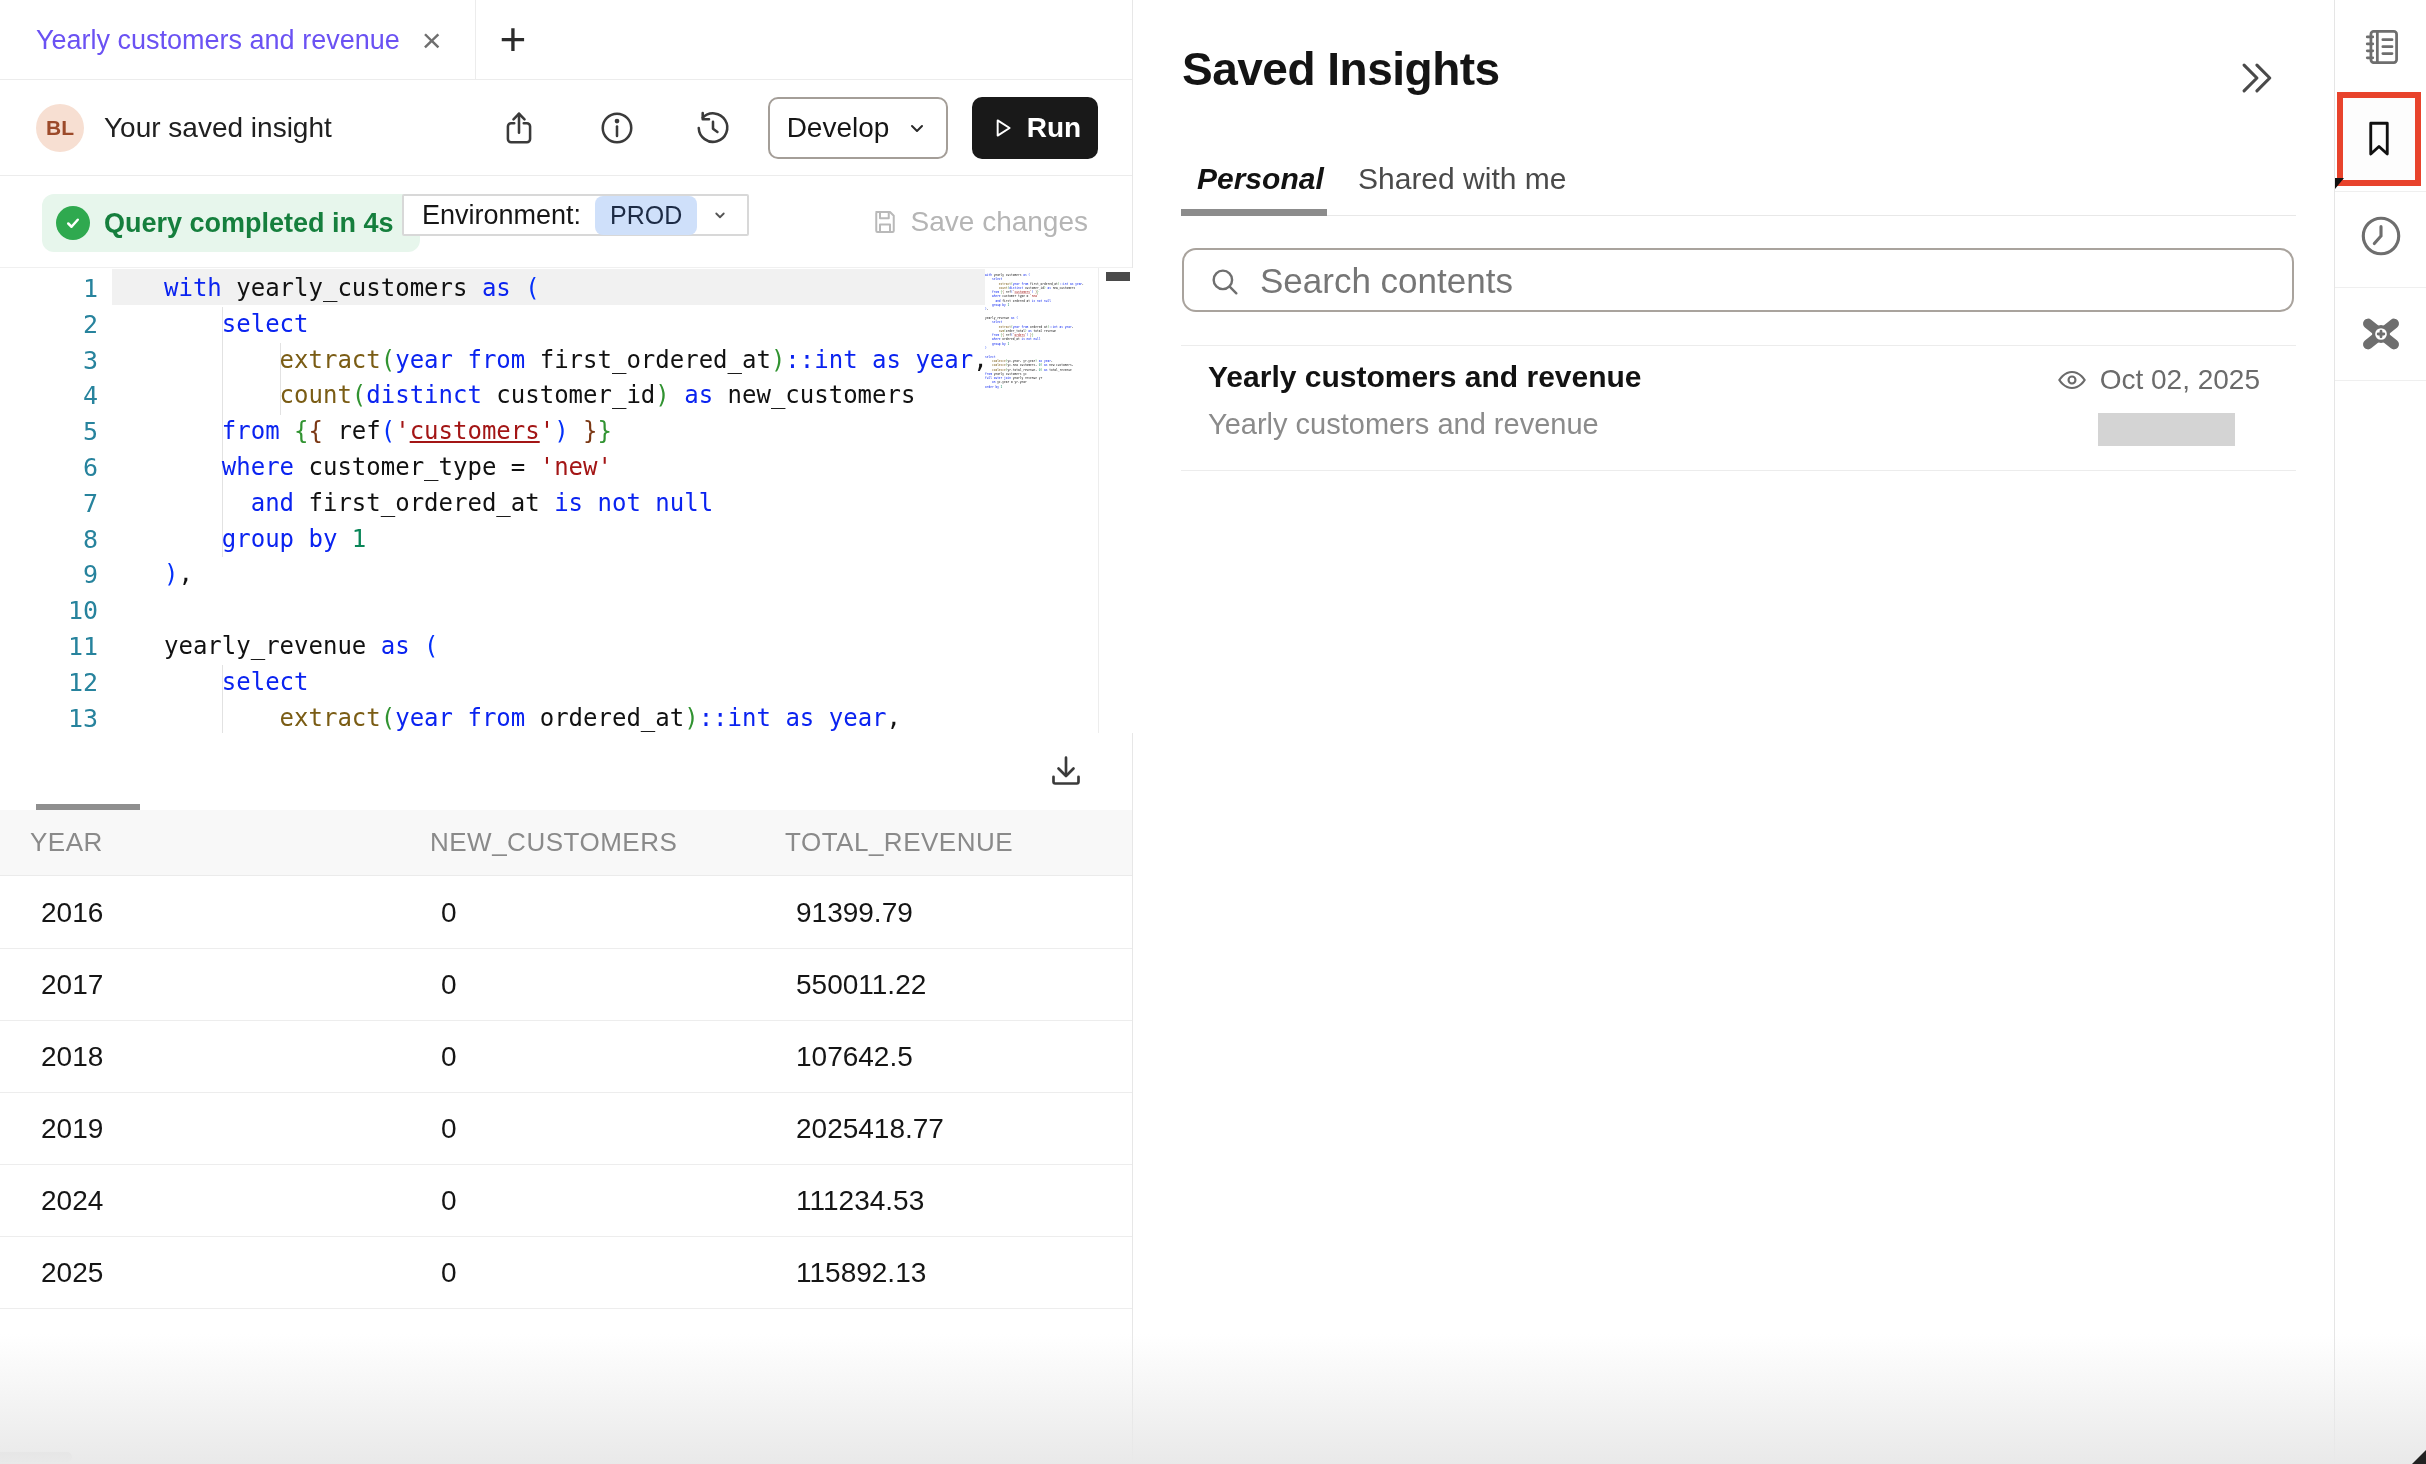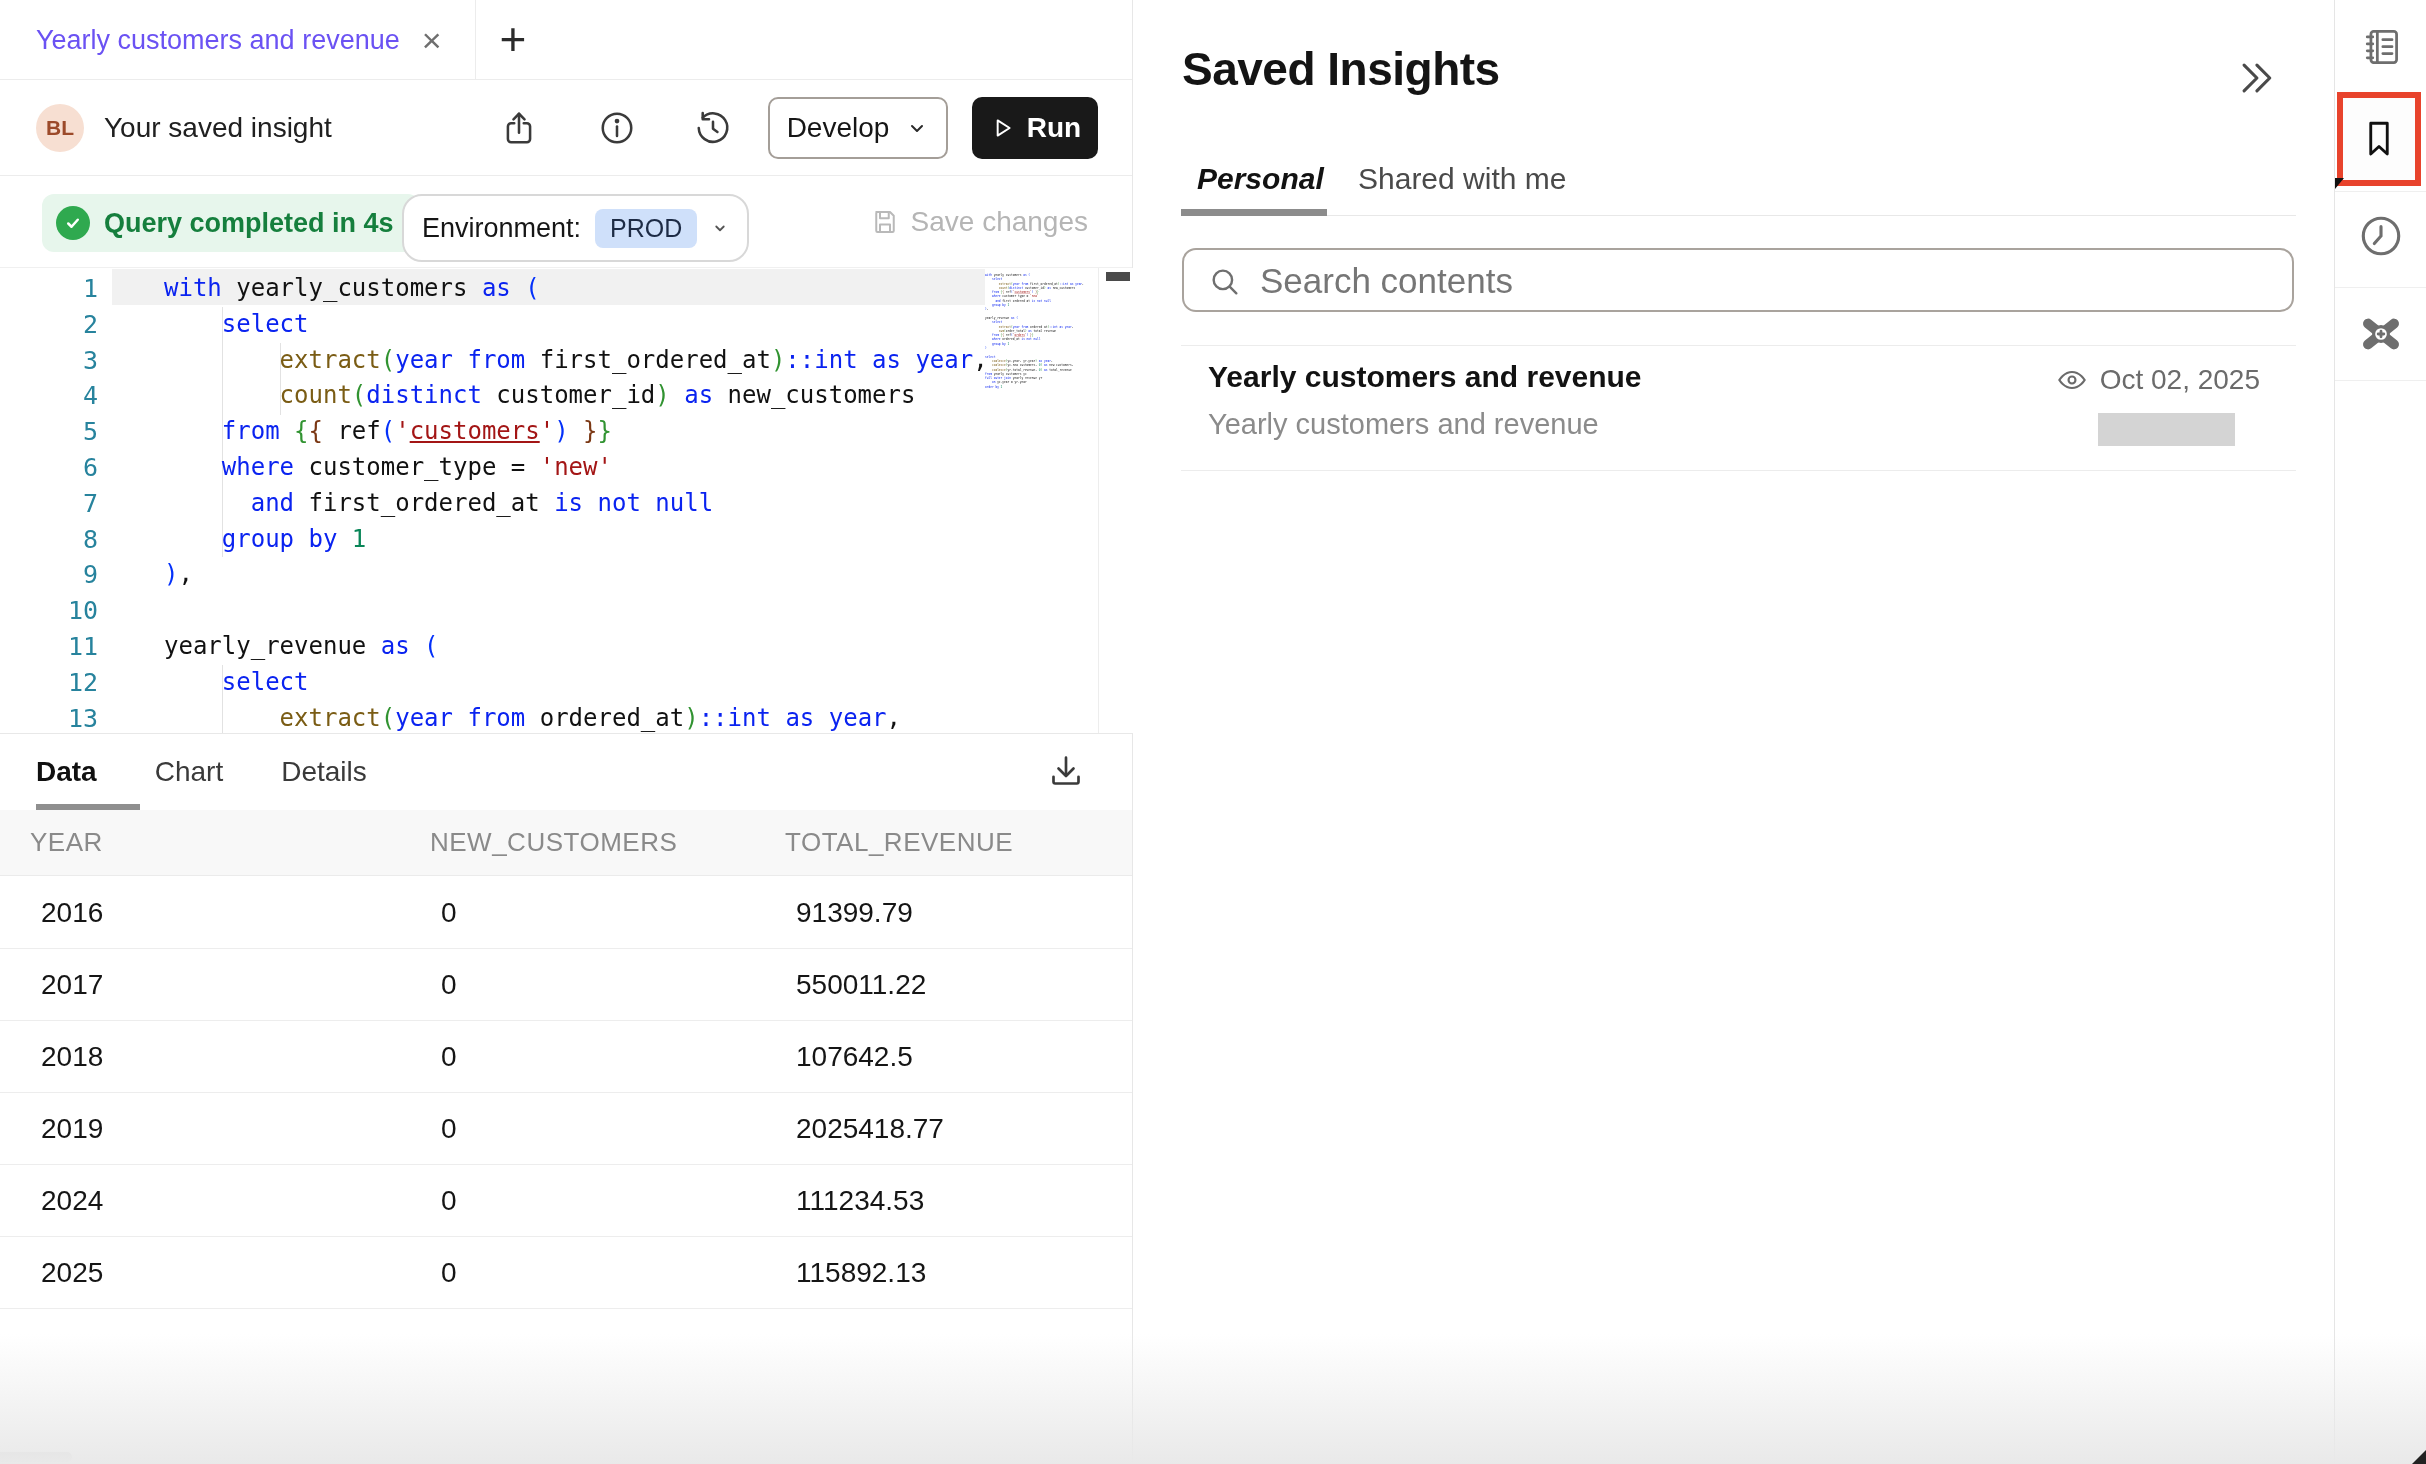--- a/index.html
+++ b/index.html
@@ -15,21 +15,21 @@
   .toolbar{position:absolute;left:0;top:80px;width:100%;height:96px;border-bottom:1px solid #ececec;box-sizing:border-box;}
   .avatar{position:absolute;left:36px;top:24px;width:48px;height:48px;border-radius:50%;background:#f7dfd2;color:#9c4a2a;font-size:21px;font-weight:700;display:flex;align-items:center;justify-content:center;}
   .insight-label{position:absolute;left:104px;top:0;height:96px;display:flex;align-items:center;font-size:28px;color:#202020;}
   .tb-icon{position:absolute;top:29px;width:38px;height:38px;cursor:pointer;}
   .develop-btn{position:absolute;left:768px;top:17px;width:180px;height:62px;border:2px solid #a49e98;border-radius:10px;box-sizing:border-box;display:flex;align-items:center;justify-content:center;gap:16px;font-size:28px;color:#161616;background:#fff;cursor:pointer;}
   .run-btn{position:absolute;left:972px;top:17px;width:126px;height:62px;background:#191919;border-radius:10px;display:flex;align-items:center;justify-content:center;gap:12px;color:#fff;font-size:28px;font-weight:600;cursor:pointer;}
   .statusrow{position:absolute;left:0;top:176px;width:100%;height:92px;border-bottom:1px solid #f0f0f0;box-sizing:border-box;}
   .status-pill{position:absolute;left:42px;top:18px;height:58px;border-radius:12px;background:#e7f6ec;display:flex;align-items:center;gap:14px;padding:0 26px 0 14px;}
   .status-check{width:34px;height:34px;border-radius:50%;background:#2fa94f;display:flex;align-items:center;justify-content:center;}
   .status-text{color:#157f3d;font-size:27px;font-weight:600;}
-  .env-box{position:absolute;left:402px;top:18px;height:68px;border:2px solid #d8d8d8;border-radius:20px;box-sizing:border-box;display:flex;align-items:center;gap:14px;padding:13px 18px;background:#fff;cursor:pointer;}
+  .env-box{position:absolute;left:402px;top:18px;height:42px;border:2px solid #d8d8d8;border-radius:2px;box-sizing:border-box;display:flex;align-items:center;gap:14px;padding:13px 18px;background:#fff;cursor:pointer;}
   .env-label{font-size:27px;color:#161616;}
   .env-badge{background:#cfe0fa;border-radius:8px;padding:5px 15px;font-size:25px;font-weight:500;color:#1d2b45;}
   .save-btn{position:absolute;right:44px;top:0;height:92px;display:flex;align-items:center;gap:11px;color:#b5b5b5;font-size:28px;}
   
   .editor{position:absolute;left:0;top:268px;width:1133px;height:465px;overflow:hidden;background:#fff;}
   .hl-line{position:absolute;left:112px;top:1px;width:986px;height:36px;background:#f1f1f1;}
   .gutter{position:absolute;left:0;top:3px;width:98px;text-align:right;font-family:"DejaVu Sans Mono",monospace;font-size:25px;line-height:35.8px;color:#27839d;}
   .code-block{position:absolute;left:164px;top:3px;font-family:"DejaVu Sans Mono",monospace;font-size:24px;line-height:35.8px;color:#111;white-space:pre;}
   .code-line{height:35.8px;}
   .tk-k{color:#0a23f0}.tk-i{color:#111}.tk-f{color:#7a5c14}.tk-s{color:#a31515}
@@ -172,25 +172,20 @@
         </div>
       <div class="code-block"><div class="code-line"><span class="tk-k">with</span><span class="tk-i"> yearly_customers </span><span class="tk-k">as</span><span class="tk-i"> </span><span class="tk-bb">(</span></div><div class="code-line"><span class="tk-i">    </span><span class="tk-k">select</span></div><div class="code-line"><span class="tk-i">        </span><span class="tk-f">extract</span><span class="tk-bg">(</span><span class="tk-k">year</span><span class="tk-i"> </span><span class="tk-k">from</span><span class="tk-i"> first_ordered_at</span><span class="tk-bg">)</span><span class="tk-k">::</span><span class="tk-k">int</span><span class="tk-i"> </span><span class="tk-k">as</span><span class="tk-i"> </span><span class="tk-k">year</span><span class="tk-i">,</span></div><div class="code-line"><span class="tk-i">        </span><span class="tk-f">count</span><span class="tk-bg">(</span><span class="tk-k">distinct</span><span class="tk-i"> customer_id</span><span class="tk-bg">)</span><span class="tk-i"> </span><span class="tk-k">as</span><span class="tk-i"> new_customers</span></div><div class="code-line"><span class="tk-i">    </span><span class="tk-k">from</span><span class="tk-i"> </span><span class="tk-bg">{</span><span class="tk-bn">{</span><span class="tk-i"> </span><span class="tk-i">ref</span><span class="tk-bb">(</span><span class="tk-s">'</span><span class="tk-u">customers</span><span class="tk-s">'</span><span class="tk-bb">)</span><span class="tk-i"> </span><span class="tk-bn">}</span><span class="tk-bg">}</span></div><div class="code-line"><span class="tk-i">    </span><span class="tk-k">where</span><span class="tk-i"> customer_type = </span><span class="tk-s">'new'</span></div><div class="code-line"><span class="tk-i">      </span><span class="tk-k">and</span><span class="tk-i"> first_ordered_at </span><span class="tk-k">is</span><span class="tk-i"> </span><span class="tk-k">not</span><span class="tk-i"> </span><span class="tk-k">null</span></div><div class="code-line"><span class="tk-i">    </span><span class="tk-k">group</span><span class="tk-i"> </span><span class="tk-k">by</span><span class="tk-i"> </span><span class="tk-n">1</span></div><div class="code-line"><span class="tk-bb">)</span><span class="tk-i">,</span></div><div class="code-line"></div><div class="code-line"><span class="tk-i">yearly_revenue </span><span class="tk-k">as</span><span class="tk-i"> </span><span class="tk-bb">(</span></div><div class="code-line"><span class="tk-i">    </span><span class="tk-k">select</span></div><div class="code-line"><span class="tk-i">        </span><span class="tk-f">extract</span><span class="tk-bg">(</span><span class="tk-k">year</span><span class="tk-i"> </span><span class="tk-k">from</span><span class="tk-i"> ordered_at</span><span class="tk-bg">)</span><span class="tk-k">::</span><span class="tk-k">int</span><span class="tk-i"> </span><span class="tk-k">as</span><span class="tk-i"> </span><span class="tk-k">year</span><span class="tk-i">,</span></div></div>
       <div class="minimap">
         <div class="minimap-inner"><div class="code-line"><span class="tk-k">with</span><span class="tk-i"> yearly_customers </span><span class="tk-k">as</span><span class="tk-i"> </span><span class="tk-bb">(</span></div><div class="code-line"><span class="tk-i">    </span><span class="tk-k">select</span></div><div class="code-line"><span class="tk-i">        </span><span class="tk-f">extract</span><span class="tk-bg">(</span><span class="tk-k">year</span><span class="tk-i"> </span><span class="tk-k">from</span><span class="tk-i"> first_ordered_at</span><span class="tk-bg">)</span><span class="tk-k">::</span><span class="tk-k">int</span><span class="tk-i"> </span><span class="tk-k">as</span><span class="tk-i"> </span><span class="tk-k">year</span><span class="tk-i">,</span></div><div class="code-line"><span class="tk-i">        </span><span class="tk-f">count</span><span class="tk-bg">(</span><span class="tk-k">distinct</span><span class="tk-i"> customer_id</span><span class="tk-bg">)</span><span class="tk-i"> </span><span class="tk-k">as</span><span class="tk-i"> new_customers</span></div><div class="code-line"><span class="tk-i">    </span><span class="tk-k">from</span><span class="tk-i"> </span><span class="tk-bg">{</span><span class="tk-bn">{</span><span class="tk-i"> </span><span class="tk-i">ref</span><span class="tk-bb">(</span><span class="tk-s">'</span><span class="tk-u">customers</span><span class="tk-s">'</span><span class="tk-bb">)</span><span class="tk-i"> </span><span class="tk-bn">}</span><span class="tk-bg">}</span></div><div class="code-line"><span class="tk-i">    </span><span class="tk-k">where</span><span class="tk-i"> customer_type = </span><span class="tk-s">'new'</span></div><div class="code-line"><span class="tk-i">      </span><span class="tk-k">and</span><span class="tk-i"> first_ordered_at </span><span class="tk-k">is</span><span class="tk-i"> </span><span class="tk-k">not</span><span class="tk-i"> </span><span class="tk-k">null</span></div><div class="code-line"><span class="tk-i">    </span><span class="tk-k">group</span><span class="tk-i"> </span><span class="tk-k">by</span><span class="tk-i"> </span><span class="tk-n">1</span></div><div class="code-line"><span class="tk-bb">)</span><span class="tk-i">,</span></div><div class="code-line"></div><div class="code-line"><span class="tk-i">yearly_revenue </span><span class="tk-k">as</span><span class="tk-i"> </span><span class="tk-bb">(</span></div><div class="code-line"><span class="tk-i">    </span><span class="tk-k">select</span></div><div class="code-line"><span class="tk-i">        </span><span class="tk-f">extract</span><span class="tk-bg">(</span><span class="tk-k">year</span><span class="tk-i"> </span><span class="tk-k">from</span><span class="tk-i"> ordered_at</span><span class="tk-bg">)</span><span class="tk-k">::</span><span class="tk-k">int</span><span class="tk-i"> </span><span class="tk-k">as</span><span class="tk-i"> </span><span class="tk-k">year</span><span class="tk-i">,</span></div><div class="code-line"><span class="tk-i">        </span><span class="tk-f">sum</span><span class="tk-bg">(</span><span class="tk-i">order_total</span><span class="tk-bg">)</span><span class="tk-i"> </span><span class="tk-k">as</span><span class="tk-i"> total_revenue</span></div><div class="code-line"><span class="tk-i">    </span><span class="tk-k">from</span><span class="tk-i"> </span><span class="tk-bg">{</span><span class="tk-bn">{</span><span class="tk-i"> </span><span class="tk-i">ref</span><span class="tk-bb">(</span><span class="tk-s">'</span><span class="tk-u">orders</span><span class="tk-s">'</span><span class="tk-bb">)</span><span class="tk-i"> </span><span class="tk-bn">}</span><span class="tk-bg">}</span></div><div class="code-line"><span class="tk-i">    </span><span class="tk-k">where</span><span class="tk-i"> ordered_at </span><span class="tk-k">is</span><span class="tk-i"> </span><span class="tk-k">not</span><span class="tk-i"> </span><span class="tk-k">null</span></div><div class="code-line"><span class="tk-i">    </span><span class="tk-k">group</span><span class="tk-i"> </span><span class="tk-k">by</span><span class="tk-i"> </span><span class="tk-n">1</span></div><div class="code-line"><span class="tk-bb">)</span></div><div class="code-line"></div><div class="code-line"><span class="tk-k">select</span></div><div class="code-line"><span class="tk-i">    </span><span class="tk-f">coalesce</span><span class="tk-bg">(</span><span class="tk-i">yc.year, yr.year</span><span class="tk-bg">)</span><span class="tk-i"> </span><span class="tk-k">as</span><span class="tk-i"> </span><span class="tk-k">year</span><span class="tk-i">,</span></div><div class="code-line"><span class="tk-i">    </span><span class="tk-f">coalesce</span><span class="tk-bg">(</span><span class="tk-i">yc.new_customers, </span><span class="tk-n">0</span><span class="tk-bg">)</span><span class="tk-i"> </span><span class="tk-k">as</span><span class="tk-i"> new_customers,</span></div><div class="code-line"><span class="tk-i">    </span><span class="tk-f">coalesce</span><span class="tk-bg">(</span><span class="tk-i">yr.total_revenue, </span><span class="tk-n">0</span><span class="tk-bg">)</span><span class="tk-i"> </span><span class="tk-k">as</span><span class="tk-i"> total_revenue</span></div><div class="code-line"><span class="tk-k">from</span><span class="tk-i"> yearly_customers yc</span></div><div class="code-line"><span class="tk-k">full outer join</span><span class="tk-i"> yearly_revenue yr</span></div><div class="code-line"><span class="tk-i">    </span><span class="tk-k">on</span><span class="tk-i"> yc.year = yr.year</span></div><div class="code-line"><span class="tk-k">order</span><span class="tk-i"> </span><span class="tk-k">by</span><span class="tk-i"> </span><span class="tk-n">1</span></div></div>
       </div>
       <div class="scroll-channel">
         <div class="scroll-thumb"></div>
       </div>
     </div>
 
-    <div class="results-tabs">
-        <div class="rtab active">Data</div>
-        <div class="rtab">Chart</div>
-        <div class="rtab">Details</div>
-      </div>
     <div class="rtab-indicator"></div>
     <svg class="download-btn" viewBox="0 0 24 24" fill="none" stroke="#3a3a3a" stroke-width="1.6" stroke-linecap="round" stroke-linejoin="round">
       <path d="M12 4v10"></path>
         <path d="M7.5 10.5 12 15l4.5-4.5"></path>
         <path d="M4.5 15.5v3a1 1 0 0 0 1 1h13a1 1 0 0 0 1-1v-3"></path>
     </svg>
 
     <div class="thead">
         <div>YEAR</div>
         <div>NEW_CUSTOMERS</div>

